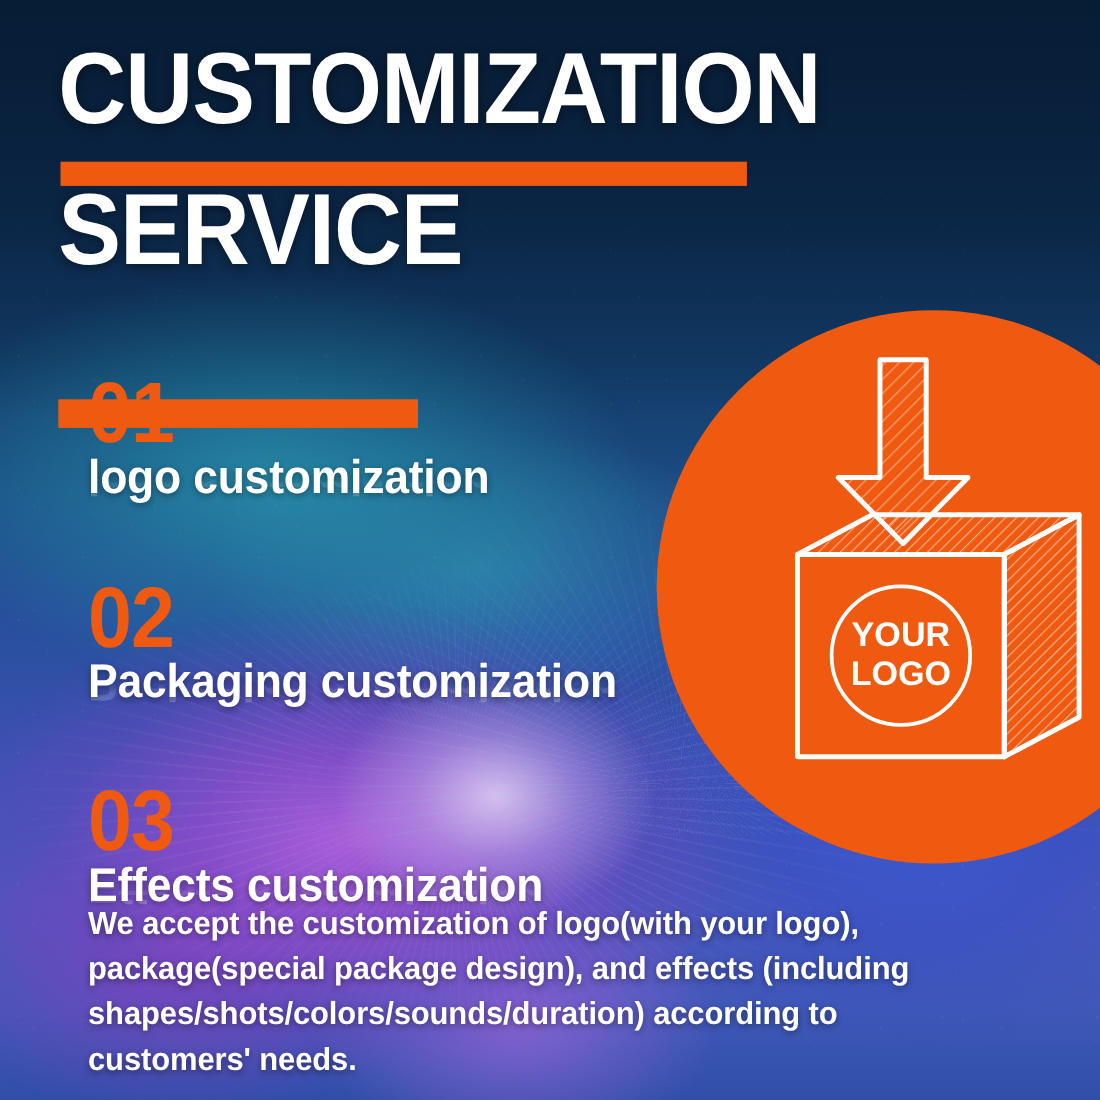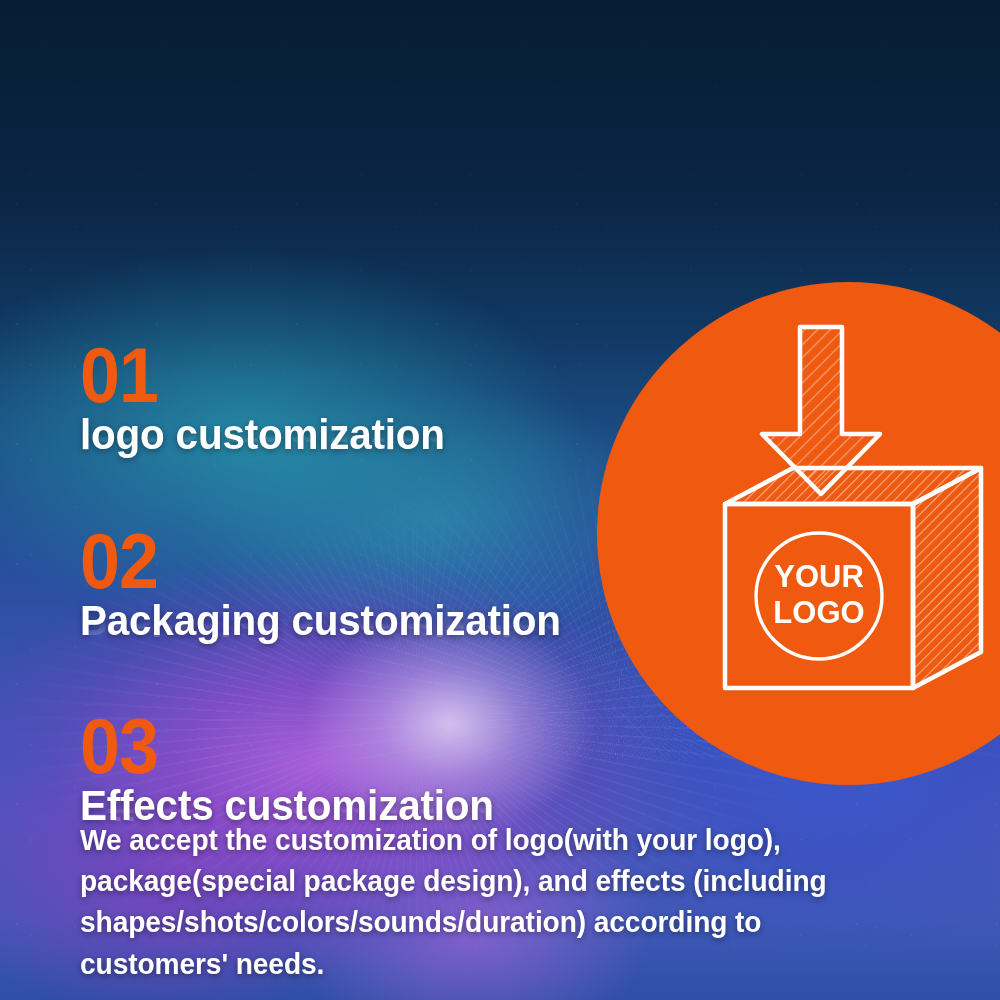--- a/index.html
+++ b/index.html
@@ -207,20 +207,28 @@
     <div class="bg-blueright"></div>
     <div class="bg-purple"></div>
     <div class="bg-core"></div>
     <div class="bg-streaks"></div>
     <div class="bg-streaks2"></div>
     <div class="bg-grain"></div>
     <div class="bg-vignette"></div>
   </div>
 
   <div class="headline">
+    <div class="hl-wrap-1">
+      <div class="hl-line hl-1 over">CUSTOMIZATION</div>
+      <div class="bar bar-1"></div>
+    </div>
+    <div class="hl-wrap-2">
+      <div class="hl-line hl-2 over">SERVICE</div>
+      <div class="bar bar-2"></div>
+    </div>
   </div>
 
   <div class="items">
 
     <div class="item item-1">
       <div class="item-num">01</div>
       <div class="item-label">logo customization</div>
       <div class="item-reflect">logo customization</div>
     </div>
 

